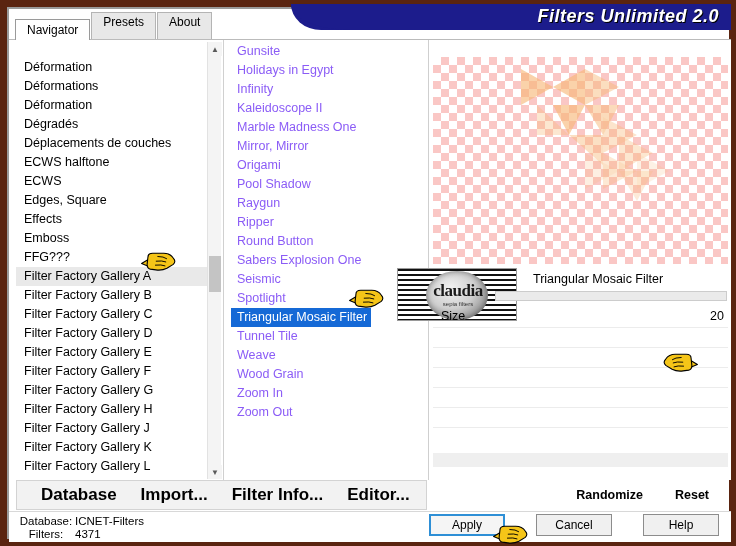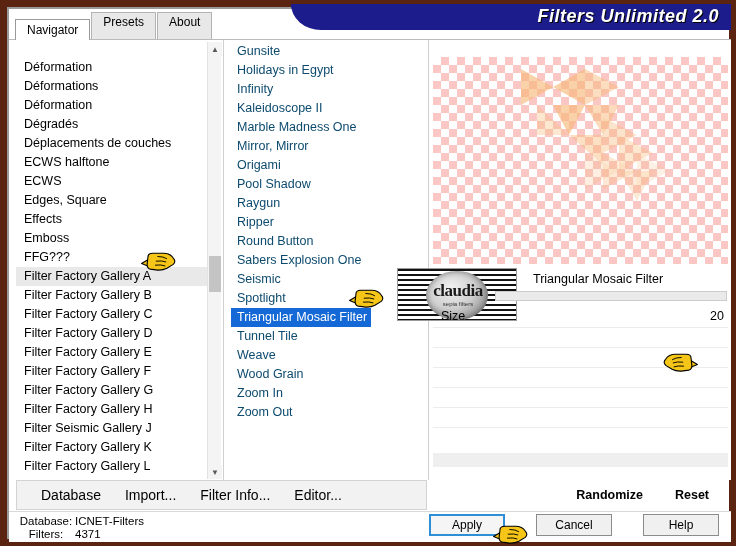--- a/index.html
+++ b/index.html
@@ -114,21 +114,21 @@
   }
   
   #vdiv1{position:absolute;left:214px;top:0;width:1px;height:440px;background:#d0d0d0;}
   
   #midlist{
     position:absolute;left:222px;top:2px;width:190px;height:437px;
     background:#ffffff;overflow:hidden;
   }
   .mrow{
     height:19px;line-height:19px;
-    font-size:12.5px;color:#0c4a6e;
+    font-size:12.5px;color:#8b5cf6;
     padding-left:6px;
     white-space:nowrap;overflow:hidden;
     box-sizing:border-box;
   }
   .mrow.sel{ background:#1569d6; color:#ffffff; display:inline-block; padding-right:4px;}
   .mrow-wrap{height:19px;}
   #vdiv2{position:absolute;left:419px;top:0;width:1px;height:440px;background:#cfcfcf;}
   
   #rightpanel{
     position:absolute;left:420px;top:0;width:302px;height:440px;
@@ -213,21 +213,21 @@
   }
   
   #actionbar{
     position:absolute;left:7px;top:471px;width:411px;height:30px;
     background:#f2f2f2;
     border:1px solid #d3d3d3;
     box-sizing:border-box;
     display:flex;align-items:center;
   }
   .abtn{
-    font-size:14px;color:#000;font-weight:normal;
+    font-size:17px;color:#000;font-weight:bold;
     margin-left:24px;
     white-space:nowrap;
   }
   
   #rrbar{
     position:absolute;left:424px;top:471px;width:298px;height:30px;
     display:flex;align-items:center;justify-content:flex-end;
   }
   .rbtn{
     font-size:12.5px;color:#000;font-weight:bold;
@@ -307,21 +307,21 @@
         <div class="lrow">Emboss</div>
         <div class="lrow">FFG???</div>
         <div class="lrow sel">Filter Factory Gallery A</div>
         <div class="lrow">Filter Factory Gallery B</div>
         <div class="lrow">Filter Factory Gallery C</div>
         <div class="lrow">Filter Factory Gallery D</div>
         <div class="lrow">Filter Factory Gallery E</div>
         <div class="lrow">Filter Factory Gallery F</div>
         <div class="lrow">Filter Factory Gallery G</div>
         <div class="lrow">Filter Factory Gallery H</div>
-        <div class="lrow">Filter Seismic Gallery J</div>
+        <div class="lrow">Filter Factory Gallery J</div>
         <div class="lrow">Filter Factory Gallery K</div>
         <div class="lrow">Filter Factory Gallery L</div>
 
       </div>
 
       <div id="lscroll">
         <div class="sb-arrow up">▲</div>
         <div id="lthumb"></div>
         <div class="sb-arrow dn">▼</div>
       </div>

